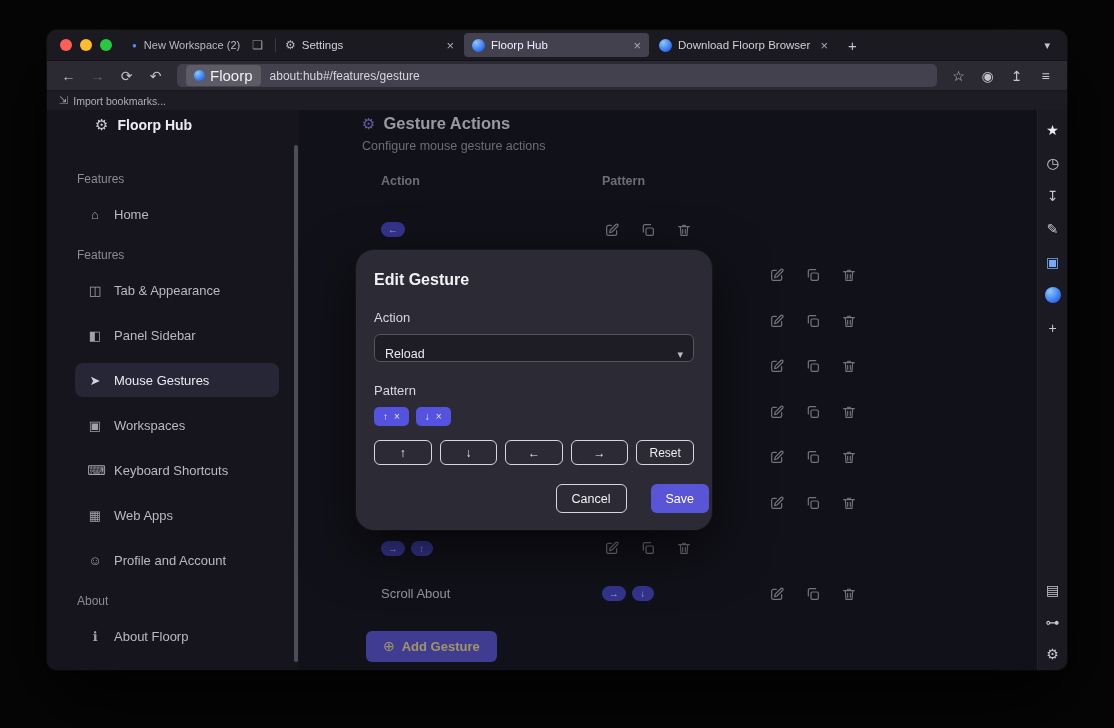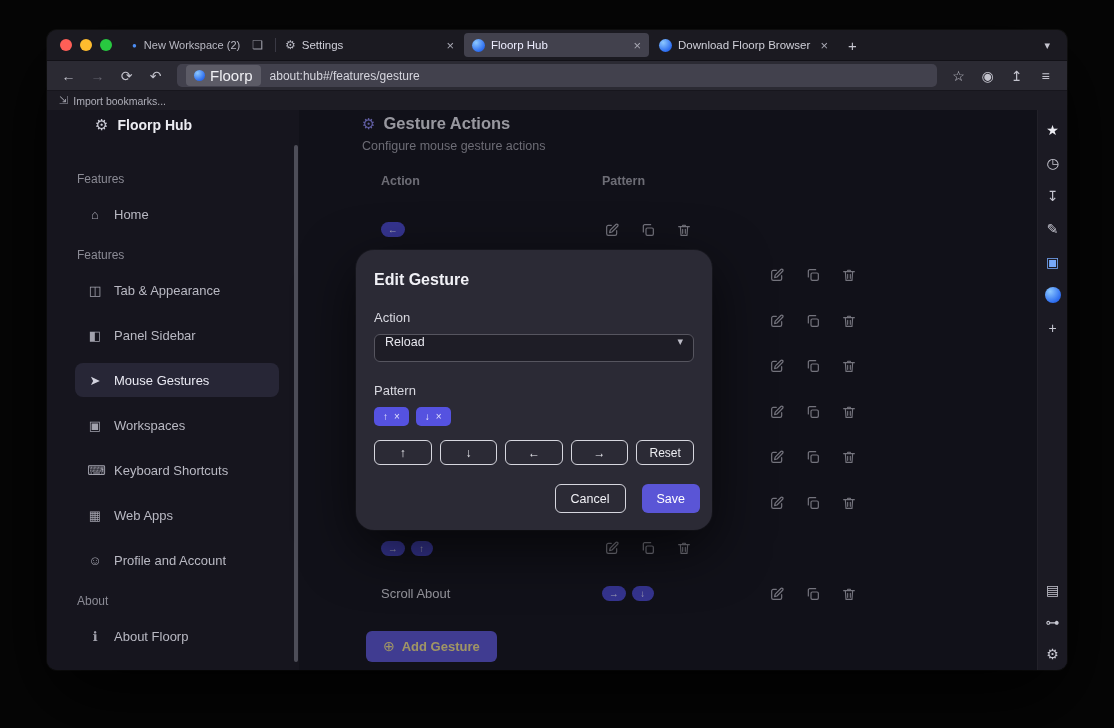--- a/index.html
+++ b/index.html
@@ -80,28 +80,28 @@
   .rail-icon { height:16px; line-height:16px; font-size:14px; color:#c6c6d0; }
   .rail-icon.bright { color:#ececf2; }
   .rail-icon.blue { color:#76a9fa; }
   .rail-logo { width:16px; height:16px; border-radius:50%; background:radial-gradient(circle at 32% 28%, #8cc8ff, #2e6ef0 70%, #1f54c8); }
   .rail-bottom { margin-top:auto; display:flex; flex-direction:column; align-items:center; gap:16px; }
 
   
   .modal { position:absolute; left:309px; top:220px; width:356px; height:280px; background:#2b2a35; border-radius:18px; box-shadow:0 18px 55px rgba(0,0,0,.65), 0 0 0 1px rgba(255,255,255,.04); padding:21px 18px; z-index:20; }
   .modal-title { color:#f1f1f6; font-size:16px; font-weight:700; }
   .modal-label { margin-top:21px; color:#d8d8e0; font-size:13px; }
-  .modal-select { margin-top:9px; height:28px; background:#1e1d26; border:1px solid #56555f; border-radius:6px; display:flex; align-items:flex-start; justify-content:space-between; padding:0 10px; color:#e7e7ee; font-size:12.5px; cursor:pointer; }
+  .modal-select { margin-top:9px; height:28px; background:#1e1d26; border:1px solid #56555f; border-radius:6px; display:flex; align-items:flex-end; justify-content:space-between; padding:0 10px; color:#e7e7ee; font-size:12.5px; cursor:pointer; }
   .modal-select .chev { color:#bcbcc6; font-size:11px; }
   .chips { margin-top:9px; display:flex; gap:7px; }
   .chip { display:inline-flex; align-items:center; gap:6px; height:19px; padding:0 9px; border-radius:5px; background:#5552e0; color:#eef; font-size:10px; }
   .chip .x { opacity:.92; font-size:10px; }
   .dirrow { margin-top:14px; display:flex; gap:8px; }
   .dirbtn { flex:1; height:25px; border:1px solid #d6d6de; border-radius:6px; background:transparent; color:#ededf2; font-size:12px; display:flex; align-items:center; justify-content:center; cursor:pointer; }
-  .modal-footer { position:absolute; right:12px; bottom:17px; display:flex; gap:16px; }
+  .modal-footer { position:absolute; right:3px; bottom:17px; display:flex; gap:24px; }
   .btn-cancel { height:29px; padding:0 15px; border:1px solid #d6d6de; border-radius:6px; background:transparent; color:#f1f1f6; font-size:12.5px; display:flex; align-items:center; cursor:pointer; }
   .btn-save { height:29px; padding:0 15px; border:none; border-radius:6px; background:#5a55d6; color:#fff; font-size:12.5px; display:flex; align-items:center; cursor:pointer; }
 </style>
 </head>
 <body>
 
 <svg width="0" height="0" style="position:absolute" aria-hidden="true">
   <defs>
     <symbol id="sym-edit" viewBox="0 0 24 24">
         <path d="M11 5H6.5A2.5 2.5 0 0 0 4 7.5v10A2.5 2.5 0 0 0 6.5 20h10a2.5 2.5 0 0 0 2.5-2.5V13" fill="none" stroke="currentColor" stroke-width="1.8" stroke-linecap="round"></path>

